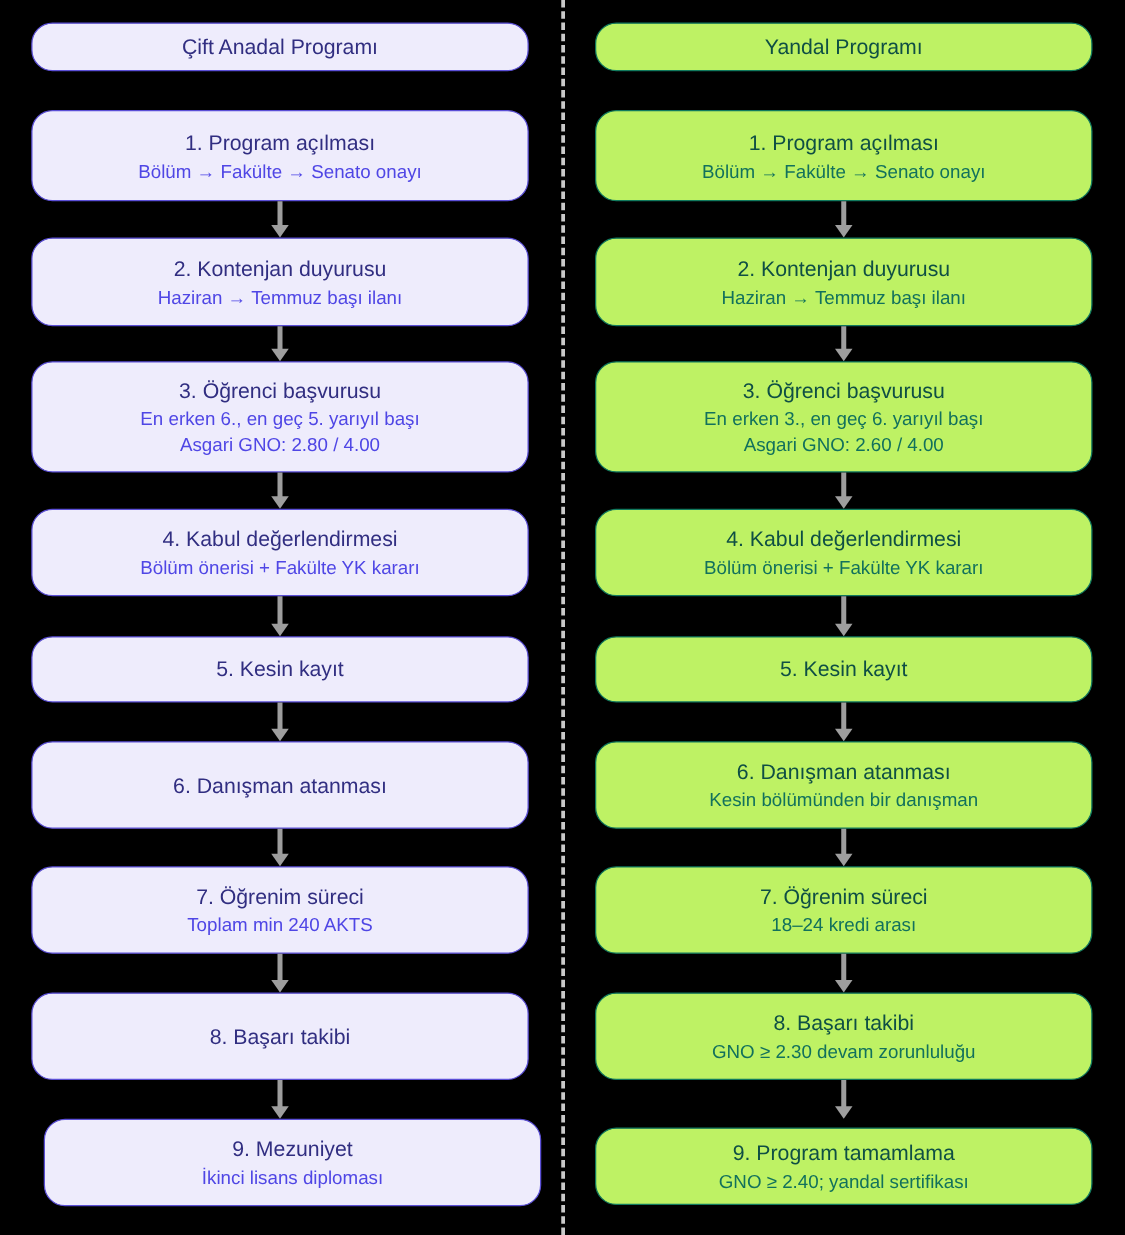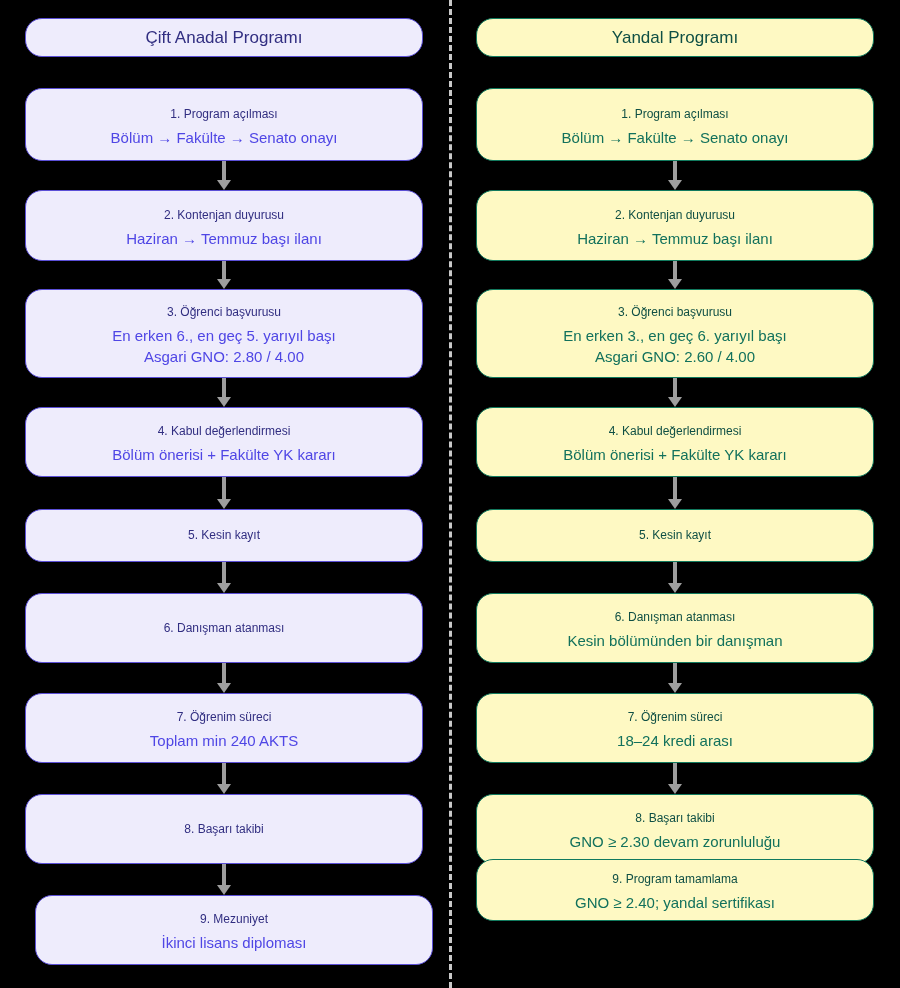--- a/index.html
+++ b/index.html
@@ -56,32 +56,32 @@
   }
   .theme-purple .node .title {
     color: #312e81;
   }
   .theme-purple .node .sub {
     color: #4f46e5;
   }
 
   
   .theme-green .node {
-    background: #fef9c3;
+    background: #bef264;
     border-color: #117a5e;
   }
   .theme-green .node .title {
     color: #0f4f44;
   }
   .theme-green .node .sub {
     color: #12715c;
   }
 
   .node .title {
-    font-size: 12px;
+    font-size: 17px;
     line-height: 25px;
     white-space: nowrap;
   }
   .node .sub {
     font-size: 15px;
     line-height: 21px;
     white-space: nowrap;
   }
   .node.header .title {
     font-size: 17px;
@@ -198,19 +198,19 @@
       <div class="node" style="top: 693px; height: 70px;">
         <div class="title">7. Öğrenim süreci</div>
         <div class="sub">18–24 kredi arası</div>
       </div>
       <div class="arrow" style="top: 763px; height: 22px;"></div>
       <div class="node" style="top: 794px; height: 70px;">
         <div class="title">8. Başarı takibi</div>
         <div class="sub">GNO ≥ 2.30 devam zorunluluğu</div>
       </div>
       <div class="arrow" style="top: 864px; height: 22px;"></div>
-      <div class="node" style="top: 859px; height: 62px;">
+      <div class="node" style="top: 902px; height: 62px;">
         <div class="title">9. Program tamamlama</div>
         <div class="sub">GNO ≥ 2.40; yandal sertifikası</div>
       </div>
     </div>
 
 </div>
 
 </body></html>

